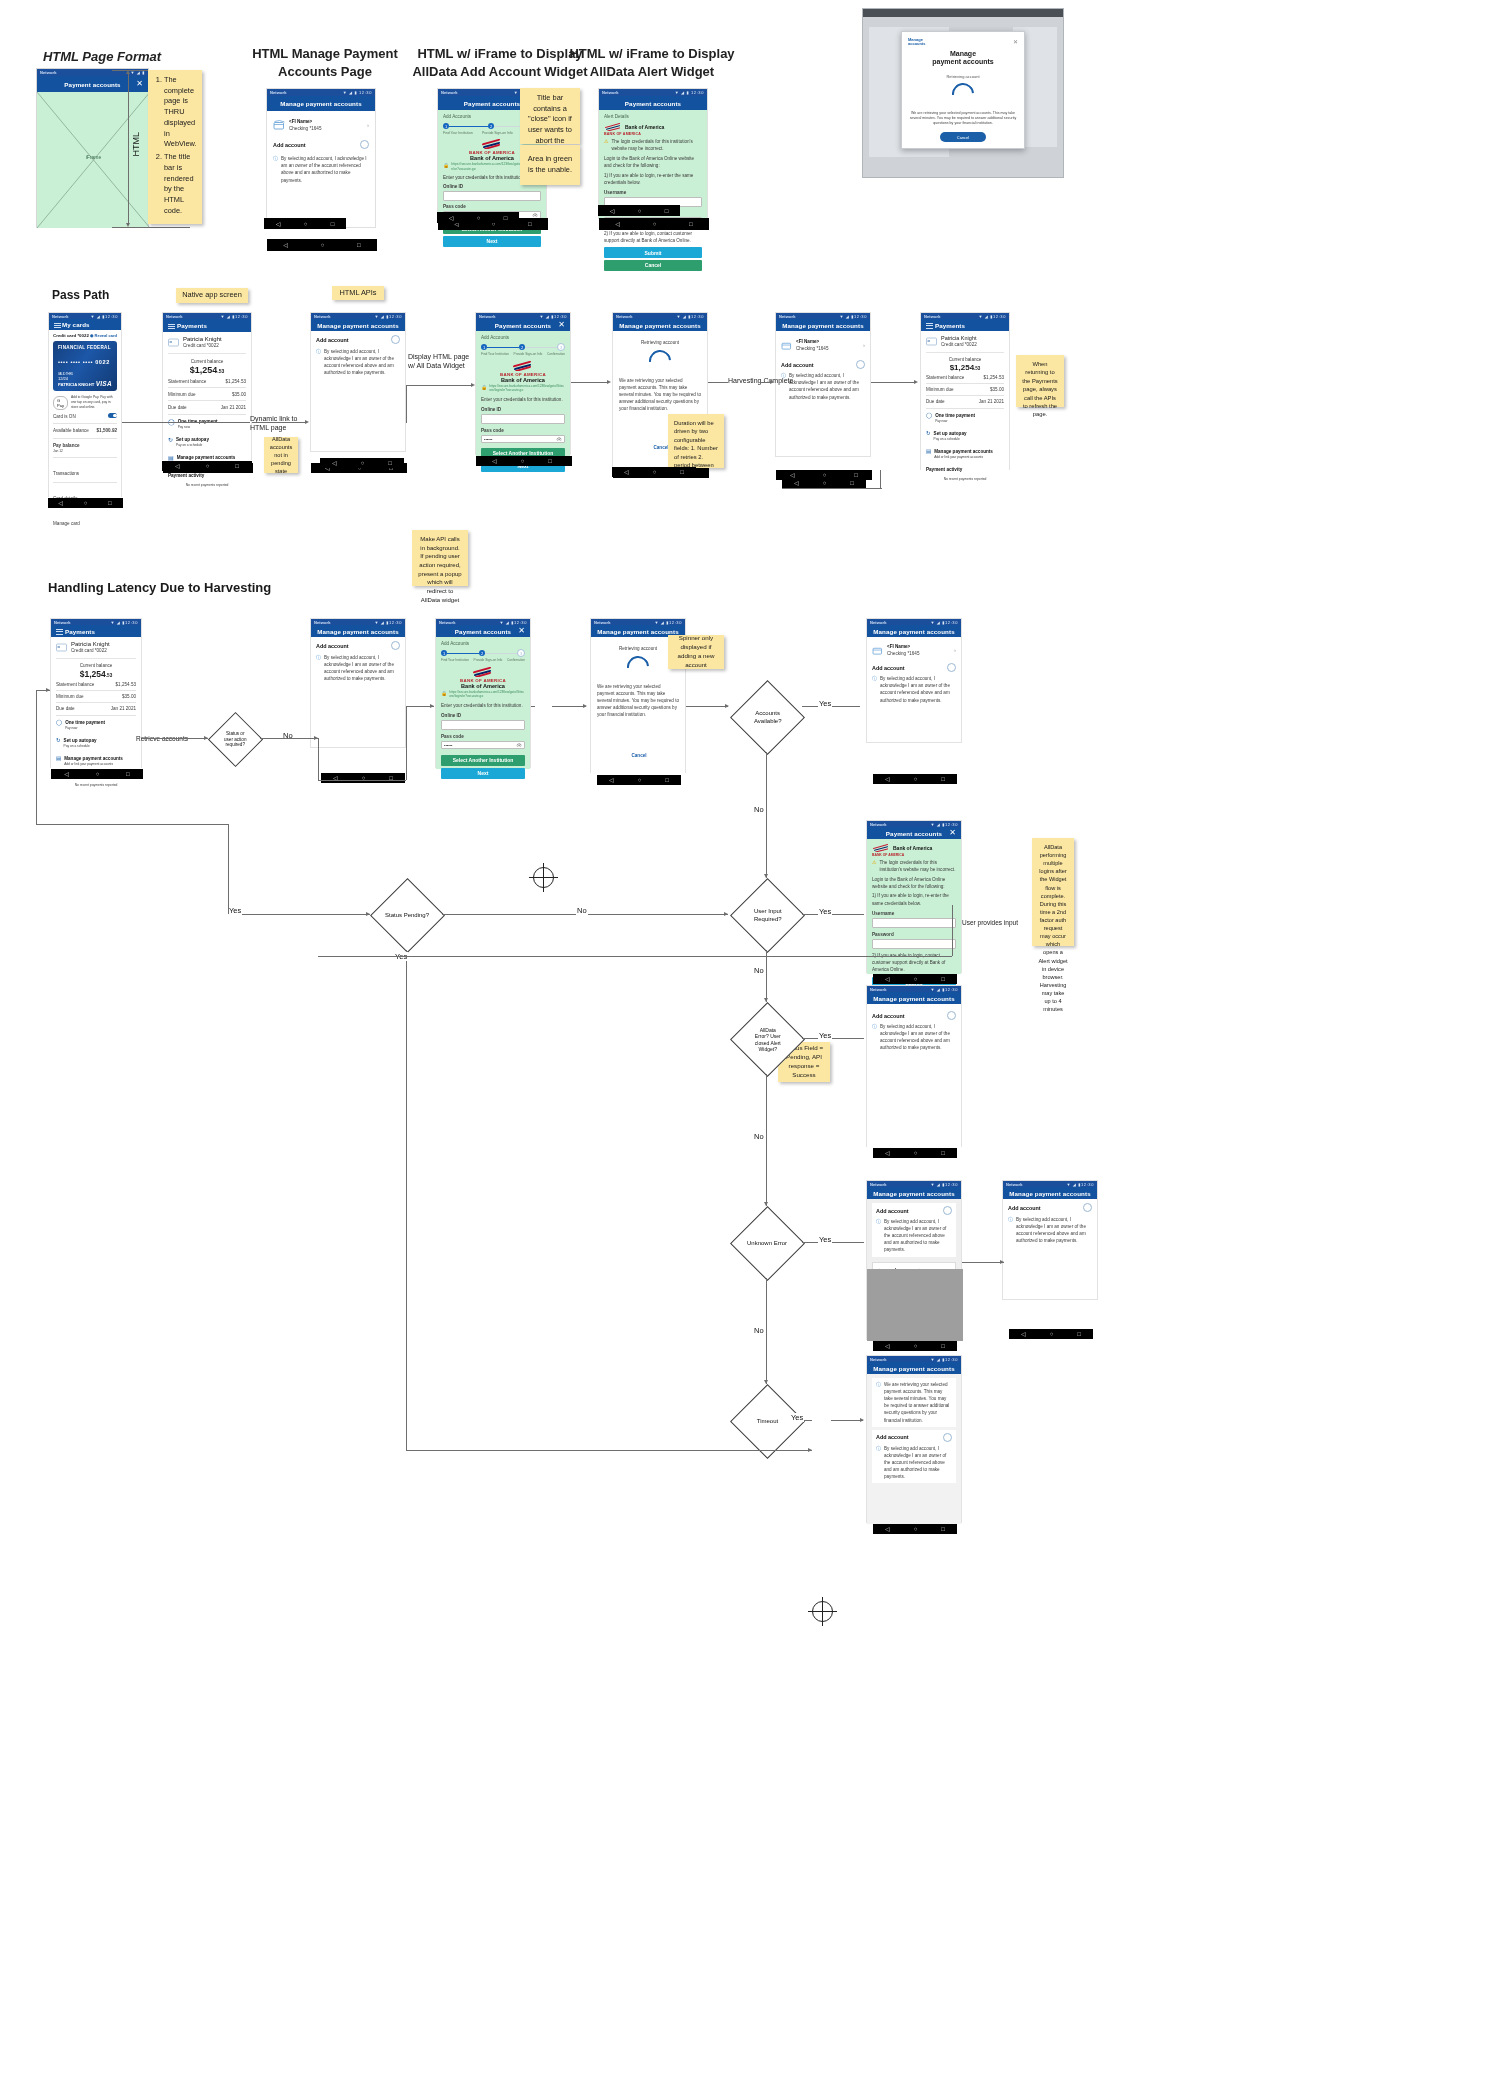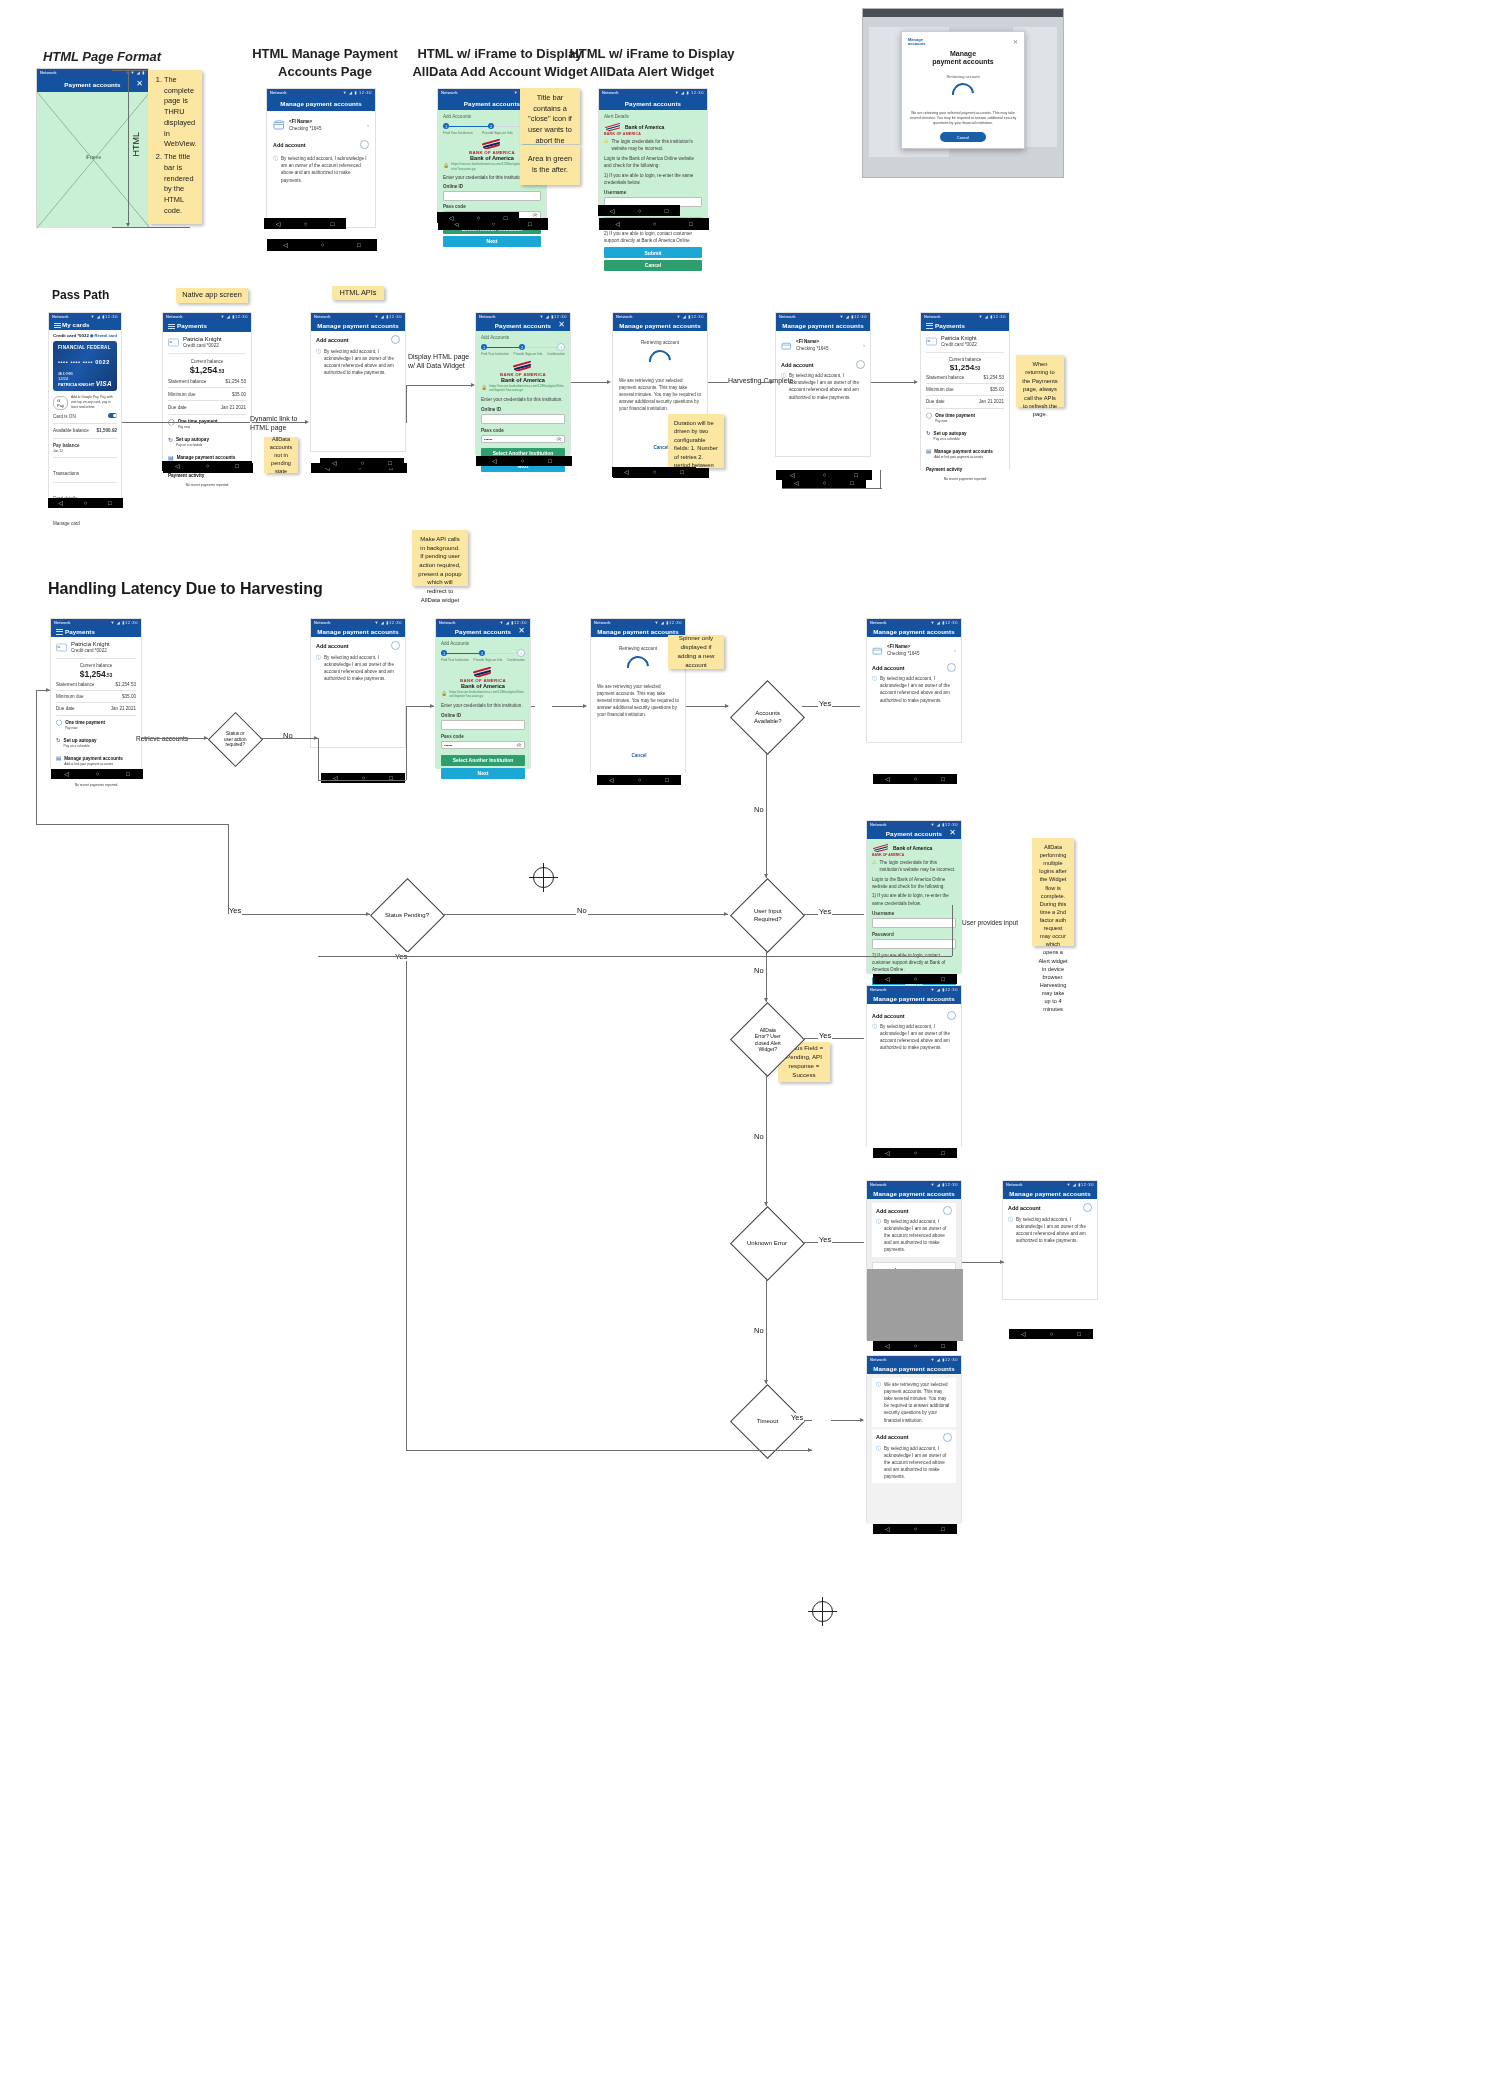--- a/index.html
+++ b/index.html
@@ -218,21 +218,21 @@
     <div class="btn-b" style="margin-top:2px;">Next</div>
   </div>
   <div class="navbar" style="position:absolute;left:0;bottom:-12px;width:110px;">
     <span>◁</span>
     <span>○</span>
     <span>□</span>
   </div>
 </div>
 
 <div class="abs note center" style="left:520px;top:88px;width:60px;height:56px;">Title bar contains a "close" icon if user wants to abort the AllData widget</div>
-<div class="abs note center" style="left:520px;top:145px;width:60px;height:40px;display:flex;align-items:center;justify-content:center;">Area in green is the after.</div>
+<div class="abs note center" style="left:520px;top:145px;width:60px;height:40px;display:flex;align-items:center;justify-content:center;">Area in green is the unable.</div>
 
 <div class="abs sec-title" style="left:562px;top:45px;width:180px;white-space:pre-line;">HTML w/ iFrame to Display
 AllData Alert Widget</div>
 
 <div class="abs phone" style="left:598px;top:88px;width:110px;height:131px;border:1px solid #e0e0e0;">
   <div class="statusbar">
     <span class="nw">Network</span>
     <span class="ic">▼ ◢ ▮ 12:30</span>
   </div>
   <div class="appbar" style="height:14px;">
@@ -710,21 +710,21 @@
     <span>◁</span>
     <span>○</span>
     <span>□</span>
   </div>
 <div class="abs navbar" style="left:782px;top:478px;width:84px;height:10px;">
     <span>◁</span>
     <span>○</span>
     <span>□</span>
   </div>
 
-<div class="abs" style="left:48px;top:580px;font-size:16px;font-weight:700;">Handling Latency Due to Harvesting</div>
+<div class="abs" style="left:48px;top:580px;font-size:13px;font-weight:700;">Handling Latency Due to Harvesting</div>
 
 <div class="abs note center" style="left:412px;top:530px;width:56px;height:56px;font-size:6px;">Make API calls in background. If pending user action required, present a popup which will redirect to AllData widget</div>
 
 <div class="abs phone" style="left:50px;top:618px;width:92px;height:150px;border:1px solid #e2e2e2;">
   <div class="statusbar" style="height:6px;">
     <span class="nw">Network</span>
     <span class="ic">▼ ◢ ▮12:30</span>
   </div>
   <div class="appbar" style="height:12px;justify-content:flex-start;padding-left:14px;">
     <span class="ham">

